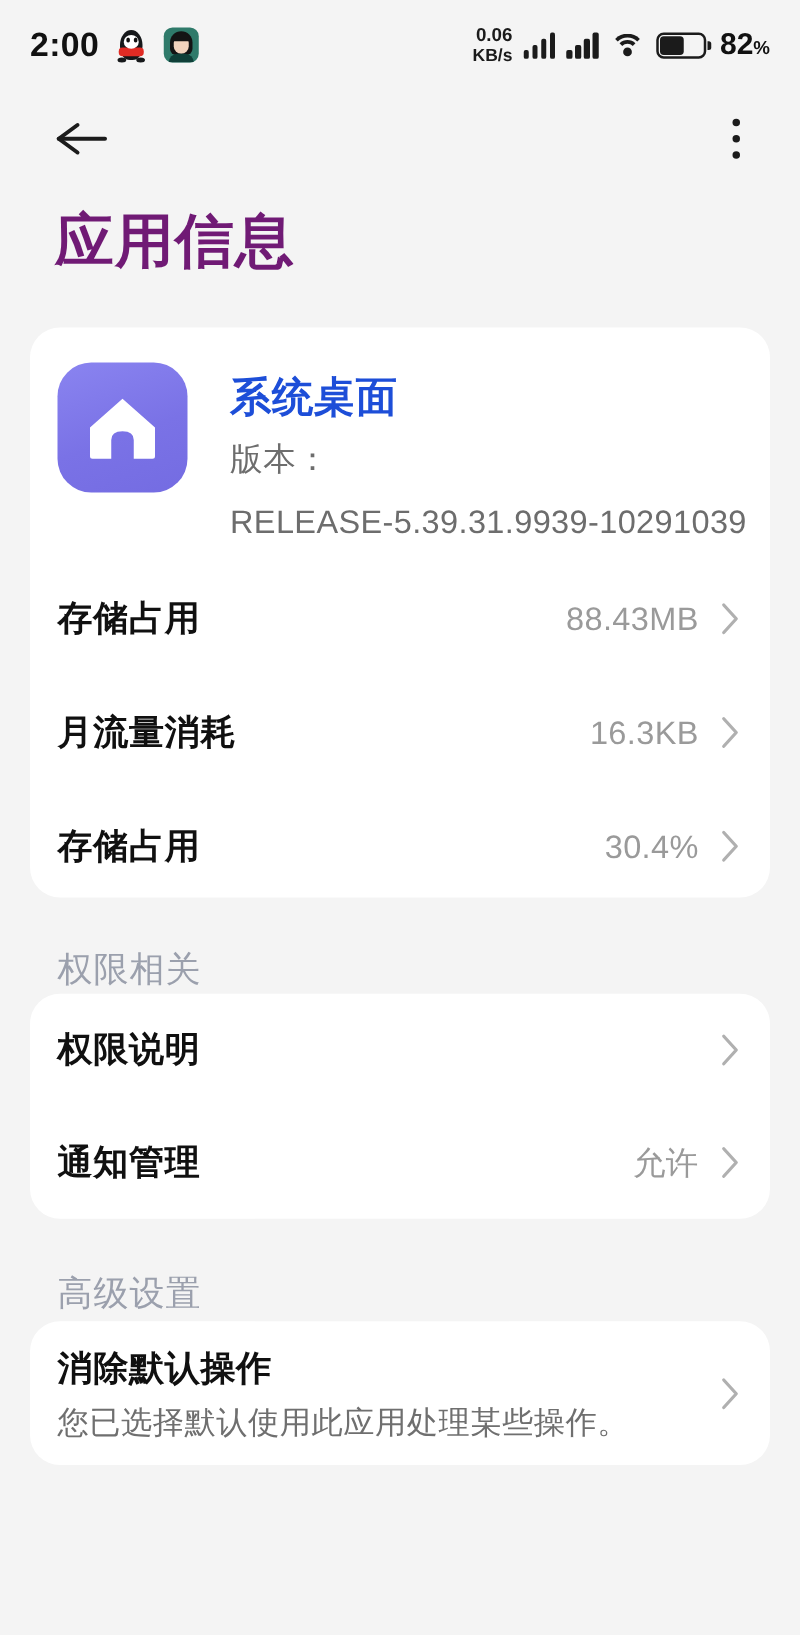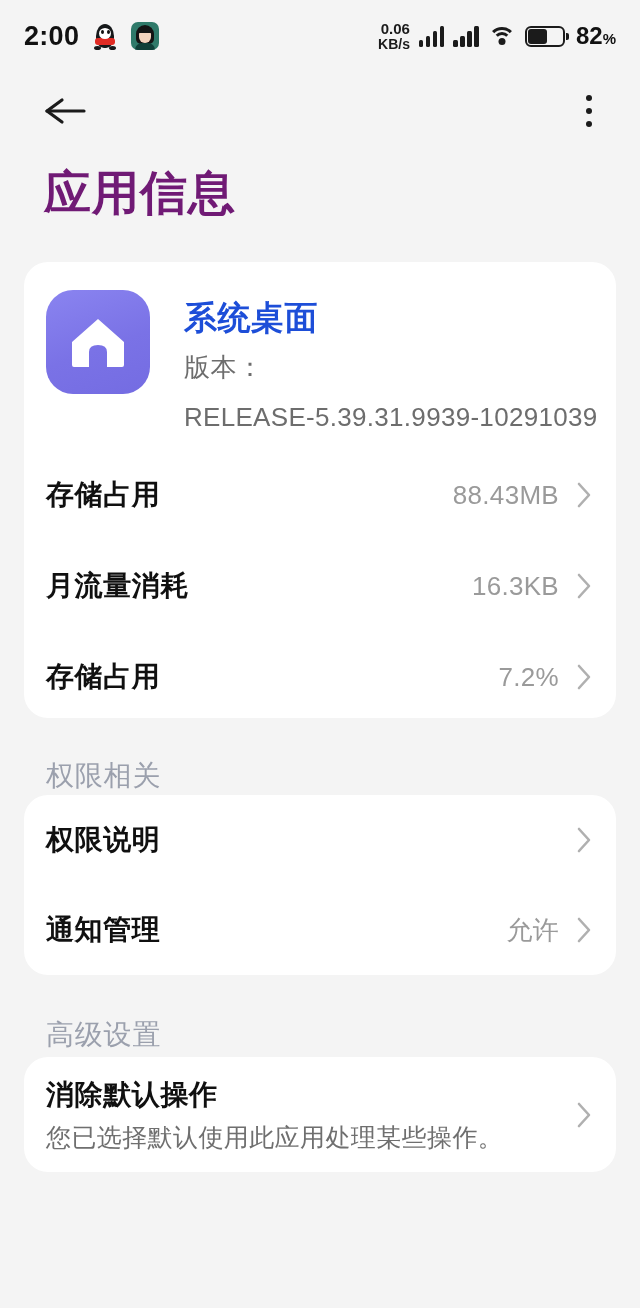--- a/index.html
+++ b/index.html
@@ -262,21 +262,21 @@
       <span class="row-spacer"></span>
       <span class="row-value">16.3KB</span>
       <svg class="chev" viewBox="0 0 15 26">
           <path d="M2 2 L12 13 L2 24" fill="none" stroke="#b0b0b0" stroke-width="2.6" stroke-linecap="round" stroke-linejoin="round"></path>
         </svg>
     </div>
 
     <div class="row" style="top:370px">
       <span class="row-title">存储占用</span>
       <span class="row-spacer"></span>
-      <span class="row-value">7.2%</span>
+      <span class="row-value">30.4%</span>
       <svg class="chev" viewBox="0 0 15 26">
           <path d="M2 2 L12 13 L2 24" fill="none" stroke="#b0b0b0" stroke-width="2.6" stroke-linecap="round" stroke-linejoin="round"></path>
         </svg>
     </div>
   </div>
 
   <div class="section-label" id="label-perm">权限相关</div>
 
   <div class="card" id="card-perm">
     <div class="row" style="top:90px">

